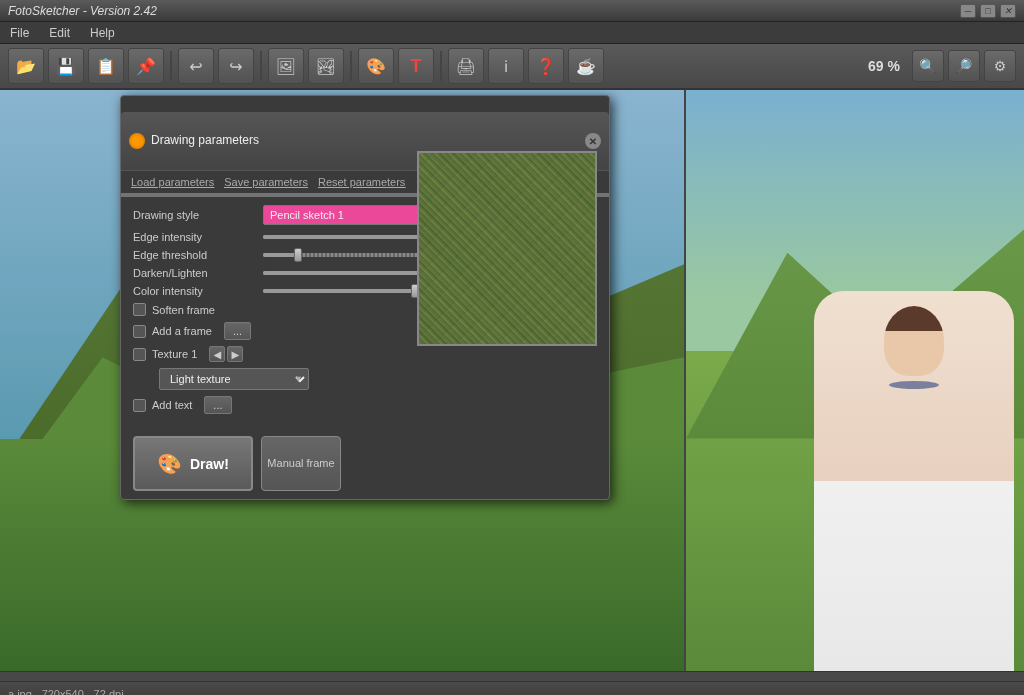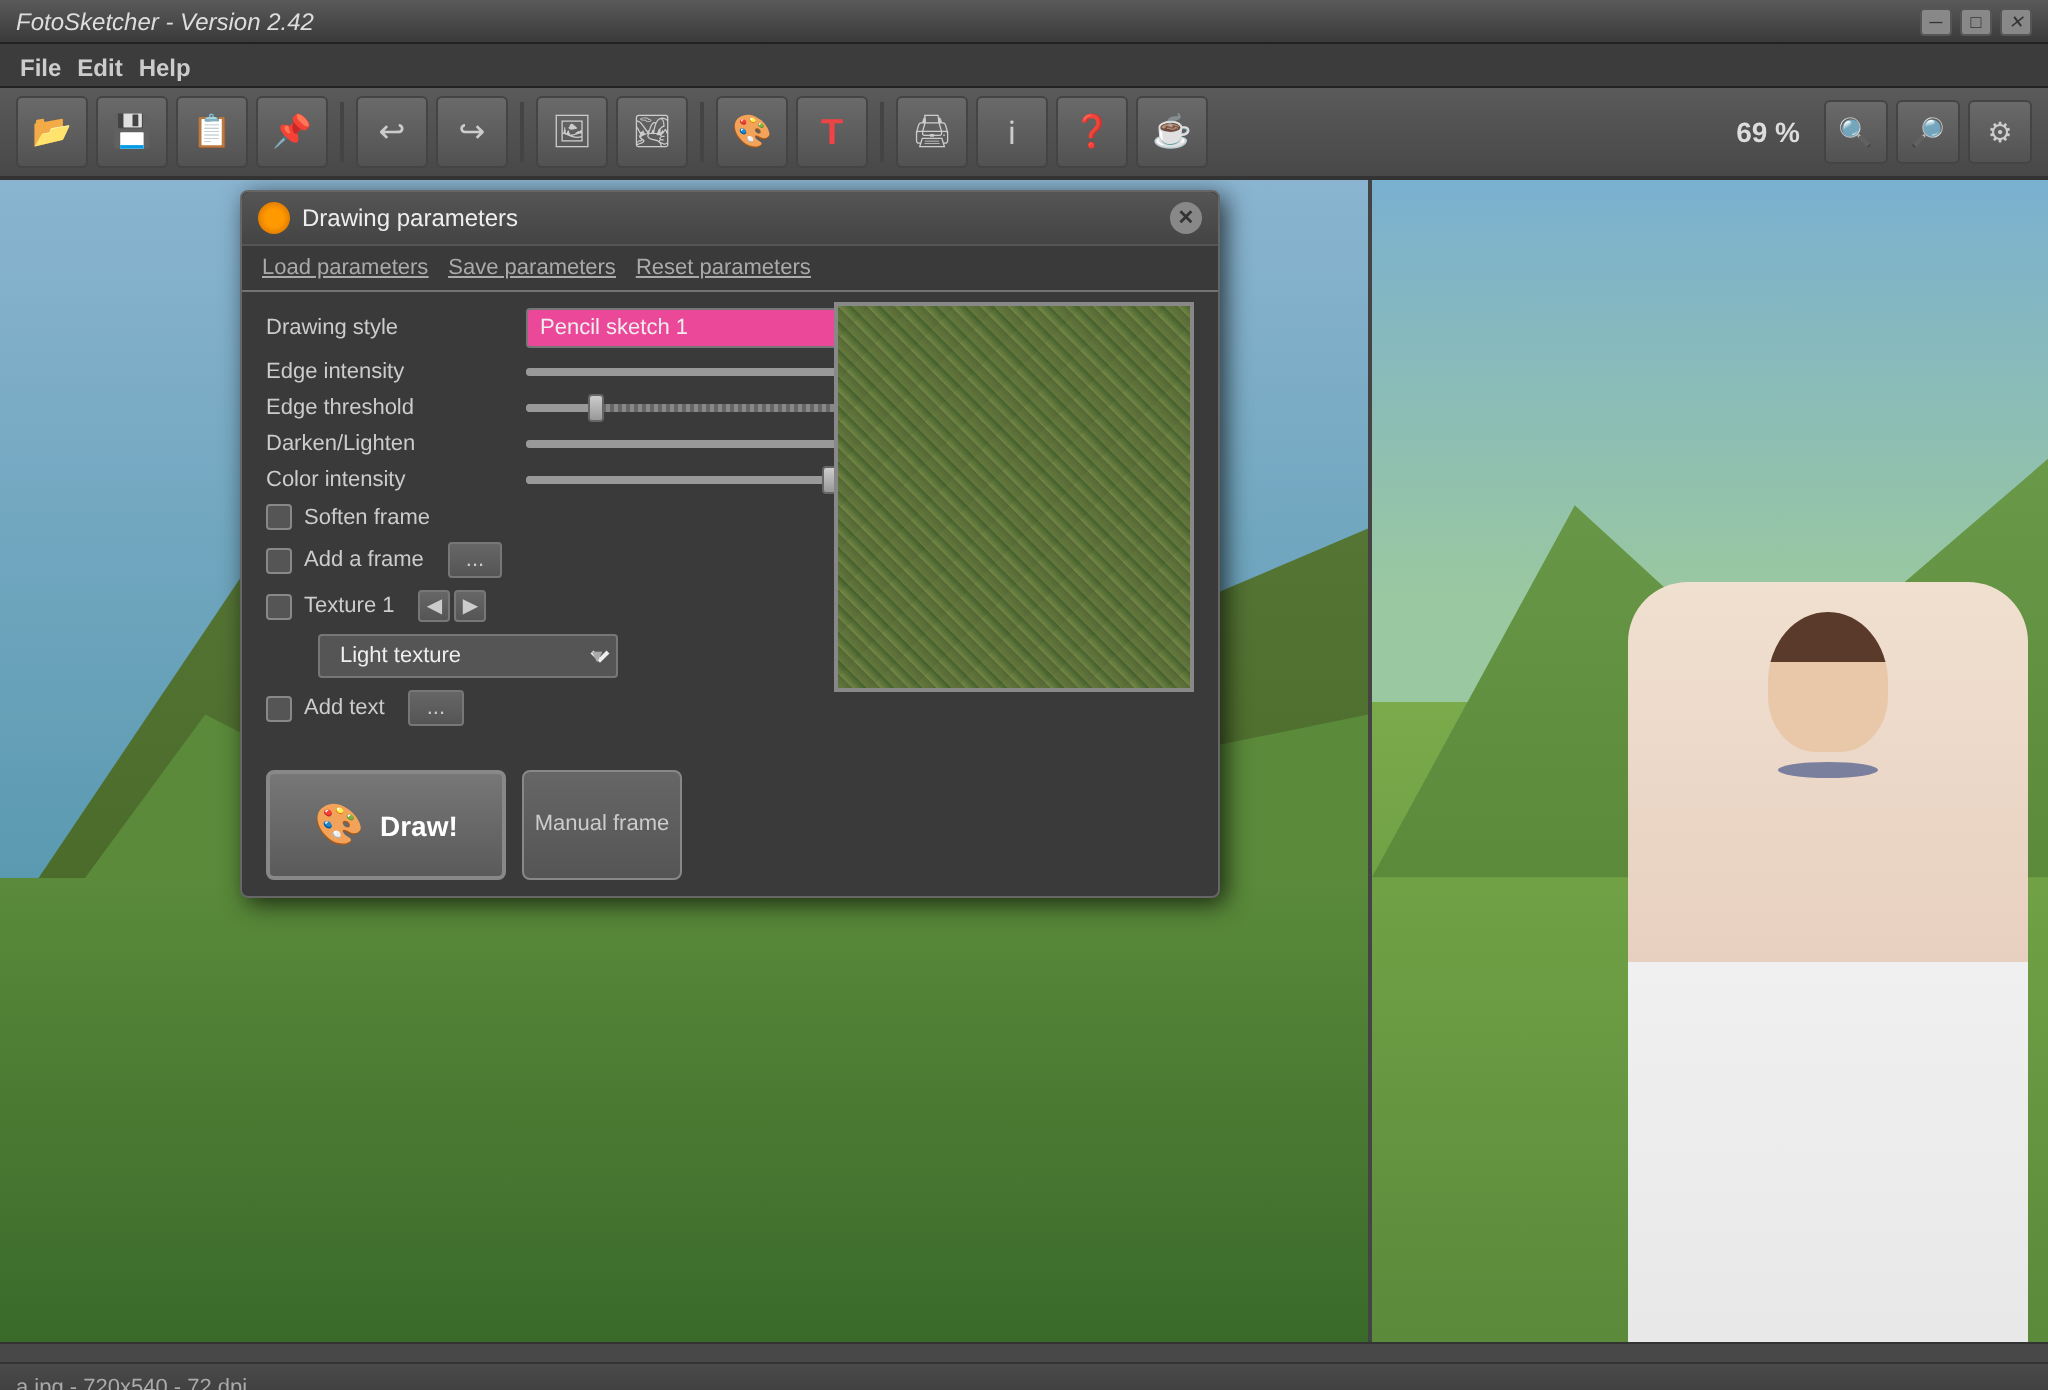--- a/index.html
+++ b/index.html
@@ -42,24 +42,24 @@
       font-size: 9px;
       color: #333;
       cursor: pointer;
     }
 
     
     #menu-bar {
       background: #3c3c3c;
       height: 22px;
       display: flex;
-      align-items: flex-end;
+      align-items: center;
       padding: 0 6px;
       border-bottom: 1px solid #222;
-      font-weight: bold;
+      gap: 12px;
     }
     .menu-item {
       color: #ccc;
       cursor: pointer;
       padding: 2px 4px;
       font-size: 12px;
     }
 
     
     #toolbar {
@@ -136,25 +136,26 @@
       left: 120px;
       width: 490px;
       background: #3a3a3a;
       border: 1px solid #666;
       border-radius: 4px;
       box-shadow: 3px 3px 12px rgba(0,0,0,0.7);
       z-index: 100;
     }
     #dialog-titlebar {
       background: linear-gradient(to bottom, #555, #444);
-      padding: 5px 8px;
-      display: flex;
-      align-items: center;
+      padding: 21px 8px;
+      display: flex;
+      align-items: flex-start;
       border-bottom: 1px solid #555;
       border-radius: 4px 4px 0 0;
+      margin-top: 16px;
     }
     #dialog-titlebar .icon {
       width: 16px;
       height: 16px;
       background: radial-gradient(circle, #f90 40%, #c60 100%);
       border-radius: 50%;
       margin-right: 6px;
     }
     #dialog-title {
       color: #eee;
@@ -172,21 +173,21 @@
       cursor: pointer;
       font-size: 10px;
       color: #333;
       font-weight: bold;
     }
 
     #dialog-actions {
       padding: 5px 10px;
       display: flex;
       gap: 10px;
-      border-bottom: 1px solid #737373;
+      border-bottom: 4px solid #737373;
       text-decoration: underline;
     }
     .dlg-action-link {
       color: #aaa;
       cursor: pointer;
       text-decoration: underline;
       font-size: 11px;
     }
 
     #dialog-body {

